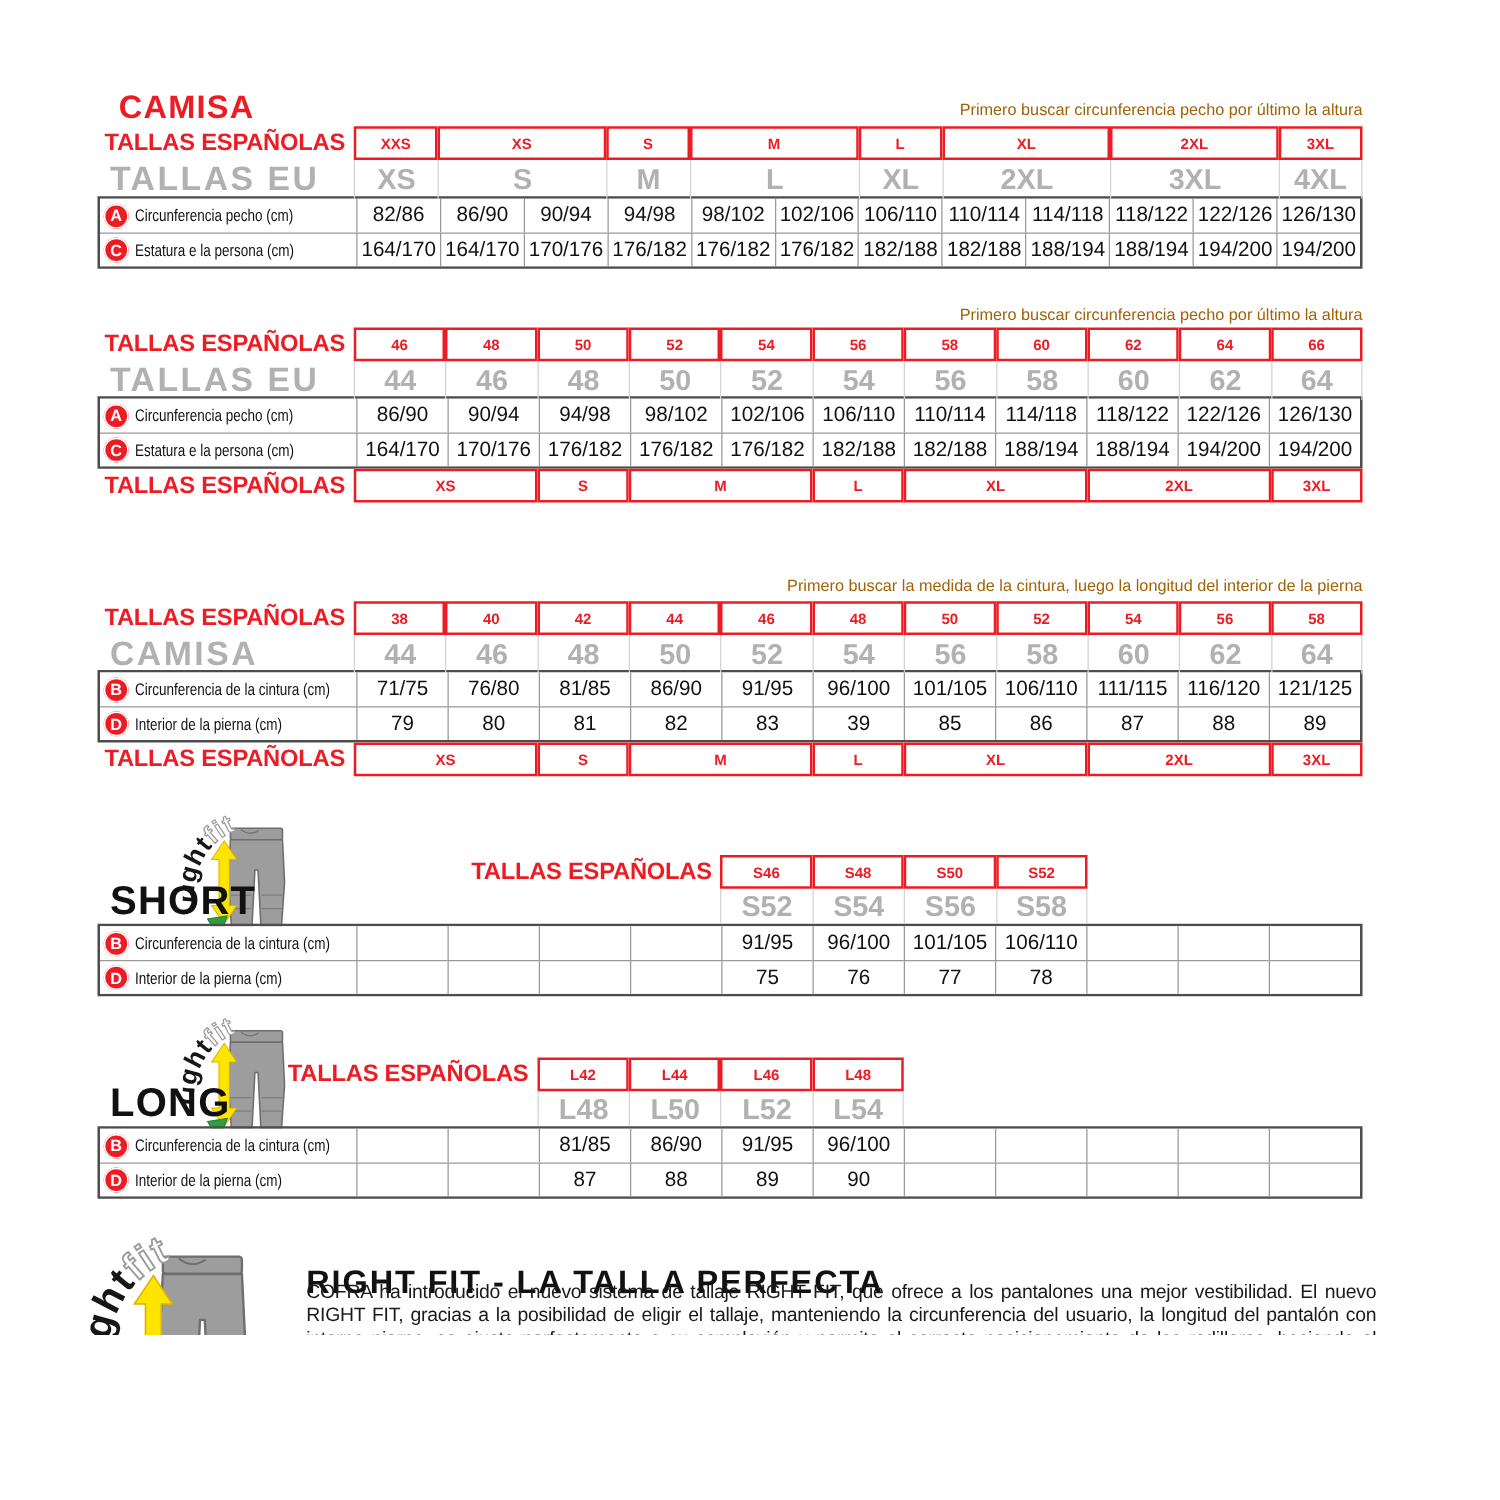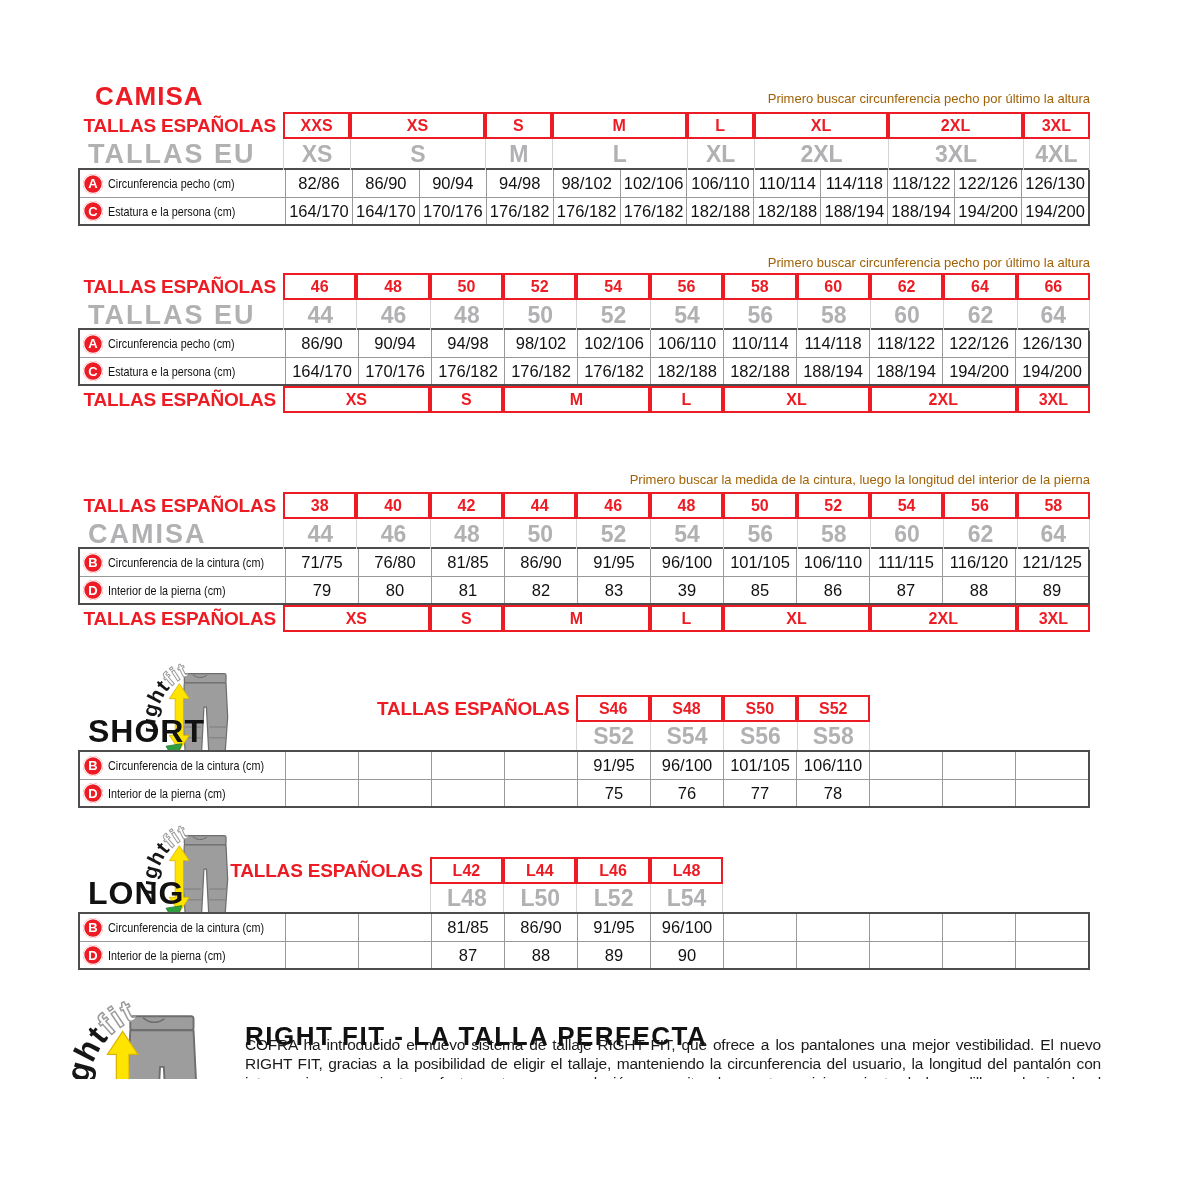--- a/index.html
+++ b/index.html
@@ -1,26 +1,26 @@
 <!DOCTYPE html>
 <html style="--red: #ed1c24; --gray: #b1b1b3;"><head>
 <meta charset="utf-8">
 <style>
   html,body { margin:0; padding:0; background:#fff; }
   .page {
     position:relative; width:1200px; height:1068px; background:#ffffff;
-    font-family:"Liberation Sans", sans-serif; color:#111; overflow:hidden;margin-top:11px;
+    font-family:"Liberation Sans", sans-serif; color:#111; overflow:hidden;
   }
   .sec-title { position:absolute; color:var(--red); font-weight:bold; font-size:26px; letter-spacing:1px; white-space:nowrap; }
   .note { position:absolute; right:110px; font-size:13px; color:#a16207; white-space:nowrap; }
   .tbl { position:absolute; left:78px; width:1012px; }
   .trow { display:grid; grid-template-columns:205px repeat(var(--cols),1fr); }
   .lbl-es { color:var(--red); font-weight:bold; font-size:19px; letter-spacing:-0.2px;
             text-align:right; padding-right:7px; align-self:center; white-space:nowrap; }
-  .rc { border:2px solid var(--red); color:var(--red); font-weight:bold; font-size:16px;
+  .rc { border:2px solid var(--red); color:var(--red); font-weight:bold; font-size:12px;
         display:flex; align-items:center; justify-content:center; background:#fff; box-sizing:border-box; }
   .lbl-eu { color:var(--gray); font-weight:bold; font-size:27px; letter-spacing:2px;
             padding-left:10px; align-self:center; white-space:nowrap; }
   .gc { color:var(--gray); font-weight:bold; font-size:23px; display:flex; align-items:center; justify-content:center;
         border-left:1.5px solid #d4d4d4; box-sizing:border-box; }
   .gc:last-child { border-right:1.5px solid #d4d4d4; }
   .mblock { border:2px solid #4d4d4d; }
   .mc { border-left:1px solid #999; border-top:1px solid #999; box-sizing:border-box;
         display:flex; align-items:center; justify-content:center; font-size:16.5px; color:#111; background:#fff; }
   .mblock .trow:first-child > .mc { border-top:none; }

